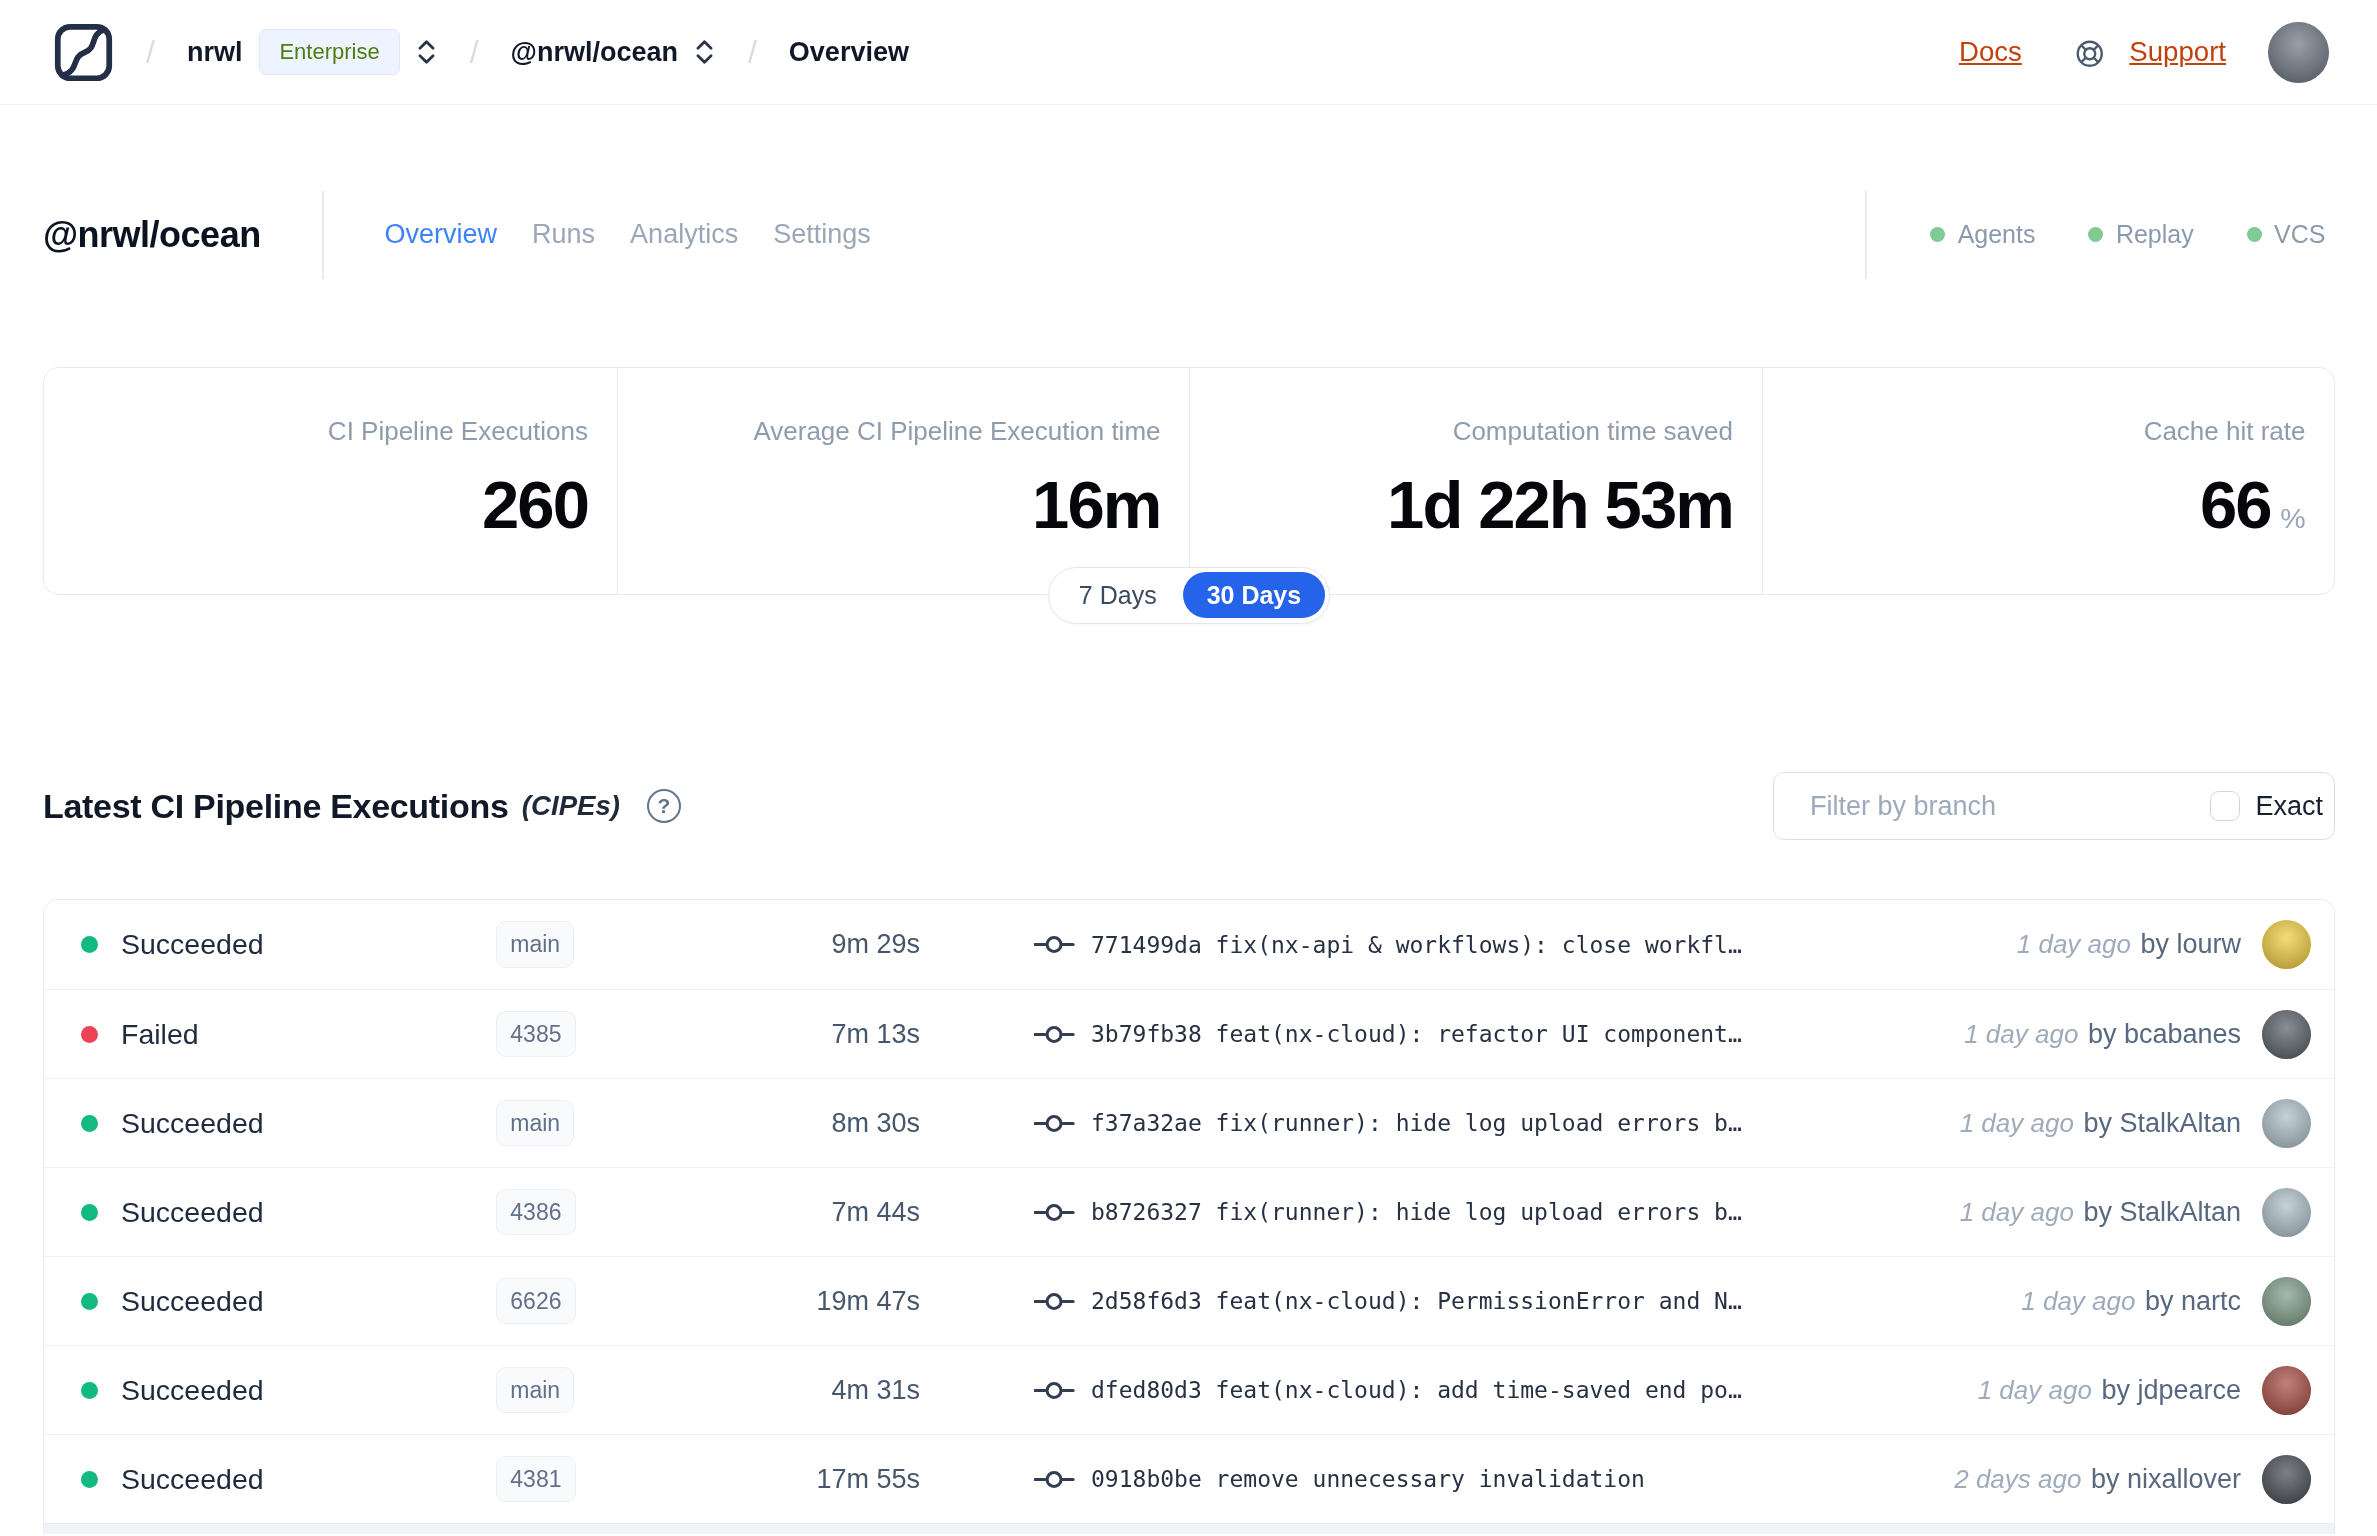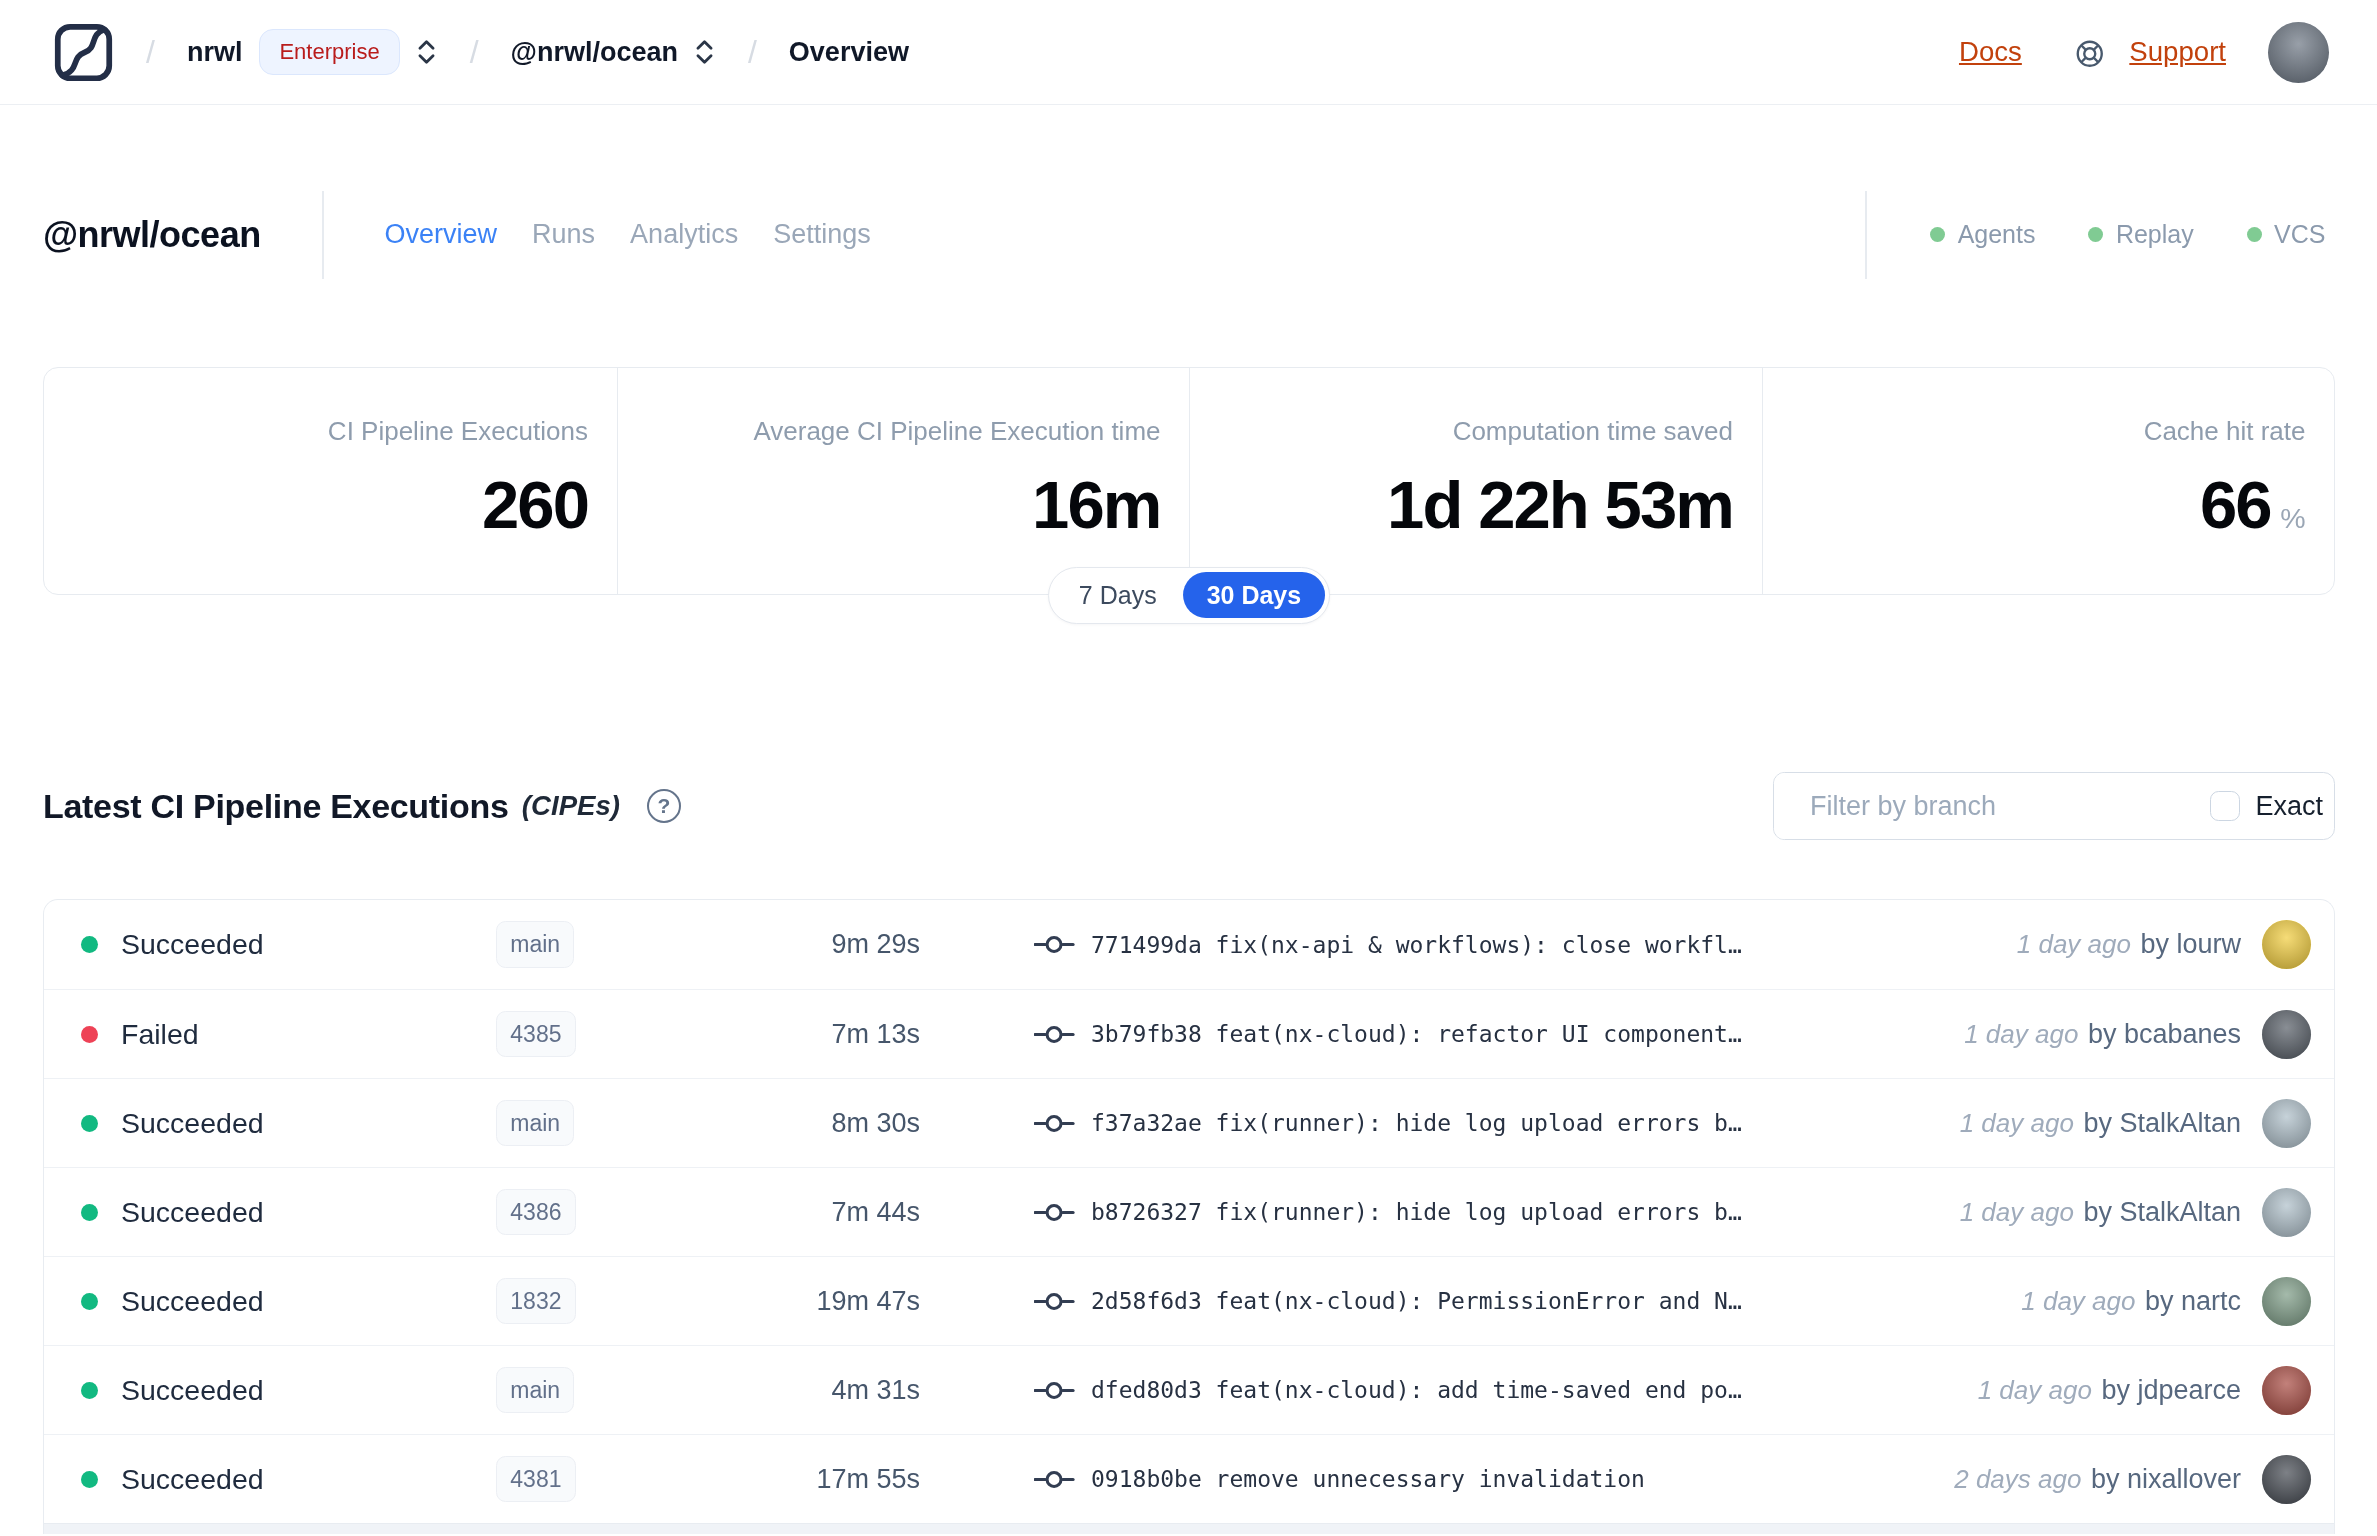--- a/index.html
+++ b/index.html
@@ -6,22 +6,22 @@
   html,body { width:2378px; height:1537px; overflow:hidden; background:#ffffff;
               font-family:"Liberation Sans", sans-serif; color:#16202e; }
 
   
   .navbar { height:105px; display:flex; align-items:center; padding:0 49px 0 53px;
             border-bottom:1.9px solid #eceff3; background:#fff; }
   .crumbs { display:flex; align-items:center; }
   .logo { width:61px; height:61px; display:block; }
   .crumb-sep { color:#d7dce3; font-size:32px; font-weight:400; margin-left:32px; }
   .org-name { margin-left:32px; font-size:27px; font-weight:700; color:#101828; }
-  .plan-badge { margin-left:17px; background:#eef4ff; border:1.9px solid #dbe7fd; color:#b91c1c;
-                font-size:22px; font-weight:500; padding:8.6px 19px; border-radius:14px; }
+  .plan-badge { margin-left:17px; background:#eef4ff; border:1.9px solid #dbe7fd; color:#4d7c0f;
+                font-size:22px; font-weight:500; padding:8.6px 19px; border-radius:7px; }
   .updown { margin-left:15px; display:block; }
   .ws-name, .page-name { margin-left:32px; font-size:27px; font-weight:700; color:#101828; }
   .nav-right { margin-left:auto; display:flex; align-items:center; }
   .nav-link { font-size:27.6px; font-weight:500; color:#c2410c; cursor:pointer;text-decoration:underline; }
   .support { display:flex; align-items:flex-end; gap:25px; margin-left:53px; }
   .nav-avatar { width:61px; height:61px; border-radius:50%; margin-left:42px; position:relative; overflow:hidden; }
   .avatar-shade::after { content:''; position:absolute; inset:0; border-radius:50%;
       background:radial-gradient(circle at 50% 36%, rgba(255,255,255,.30), rgba(0,0,0,.30)); }
 
   
@@ -284,21 +284,21 @@
       <span class="row-time">1 day ago</span>
       <span class="row-author">by StalkAltan</span>
       <span class="row-avatar avatar-shade" style="background: rgb(174, 191, 201);"></span>
     </span>
   </div>
 
   <div class="row">
     <span class="row-dot" style="background: rgb(18, 185, 129);"></span>
     <span class="row-status">Succeeded</span>
     <span class="row-badge-col">
-      <span class="branch-badge">1832</span>
+      <span class="branch-badge">6626</span>
     </span>
     <span class="row-duration">19m 47s</span>
     <svg class="commit-icon" width="42" height="25" viewBox="0 0 44 26">
       <line x1="1" y1="13" x2="12" y2="13" stroke="#323d52" stroke-width="3.2" stroke-linecap="round"></line>
       <circle cx="21" cy="13" r="7.3" fill="none" stroke="#323d52" stroke-width="3.2"></circle>
       <line x1="30" y1="13" x2="41" y2="13" stroke="#323d52" stroke-width="3.2" stroke-linecap="round"></line>
     </svg>
     <span class="row-commit">2d58f6d3 feat(nx-cloud): PermissionError and N…</span>
     <span class="row-right">
       <span class="row-time">1 day ago</span>

